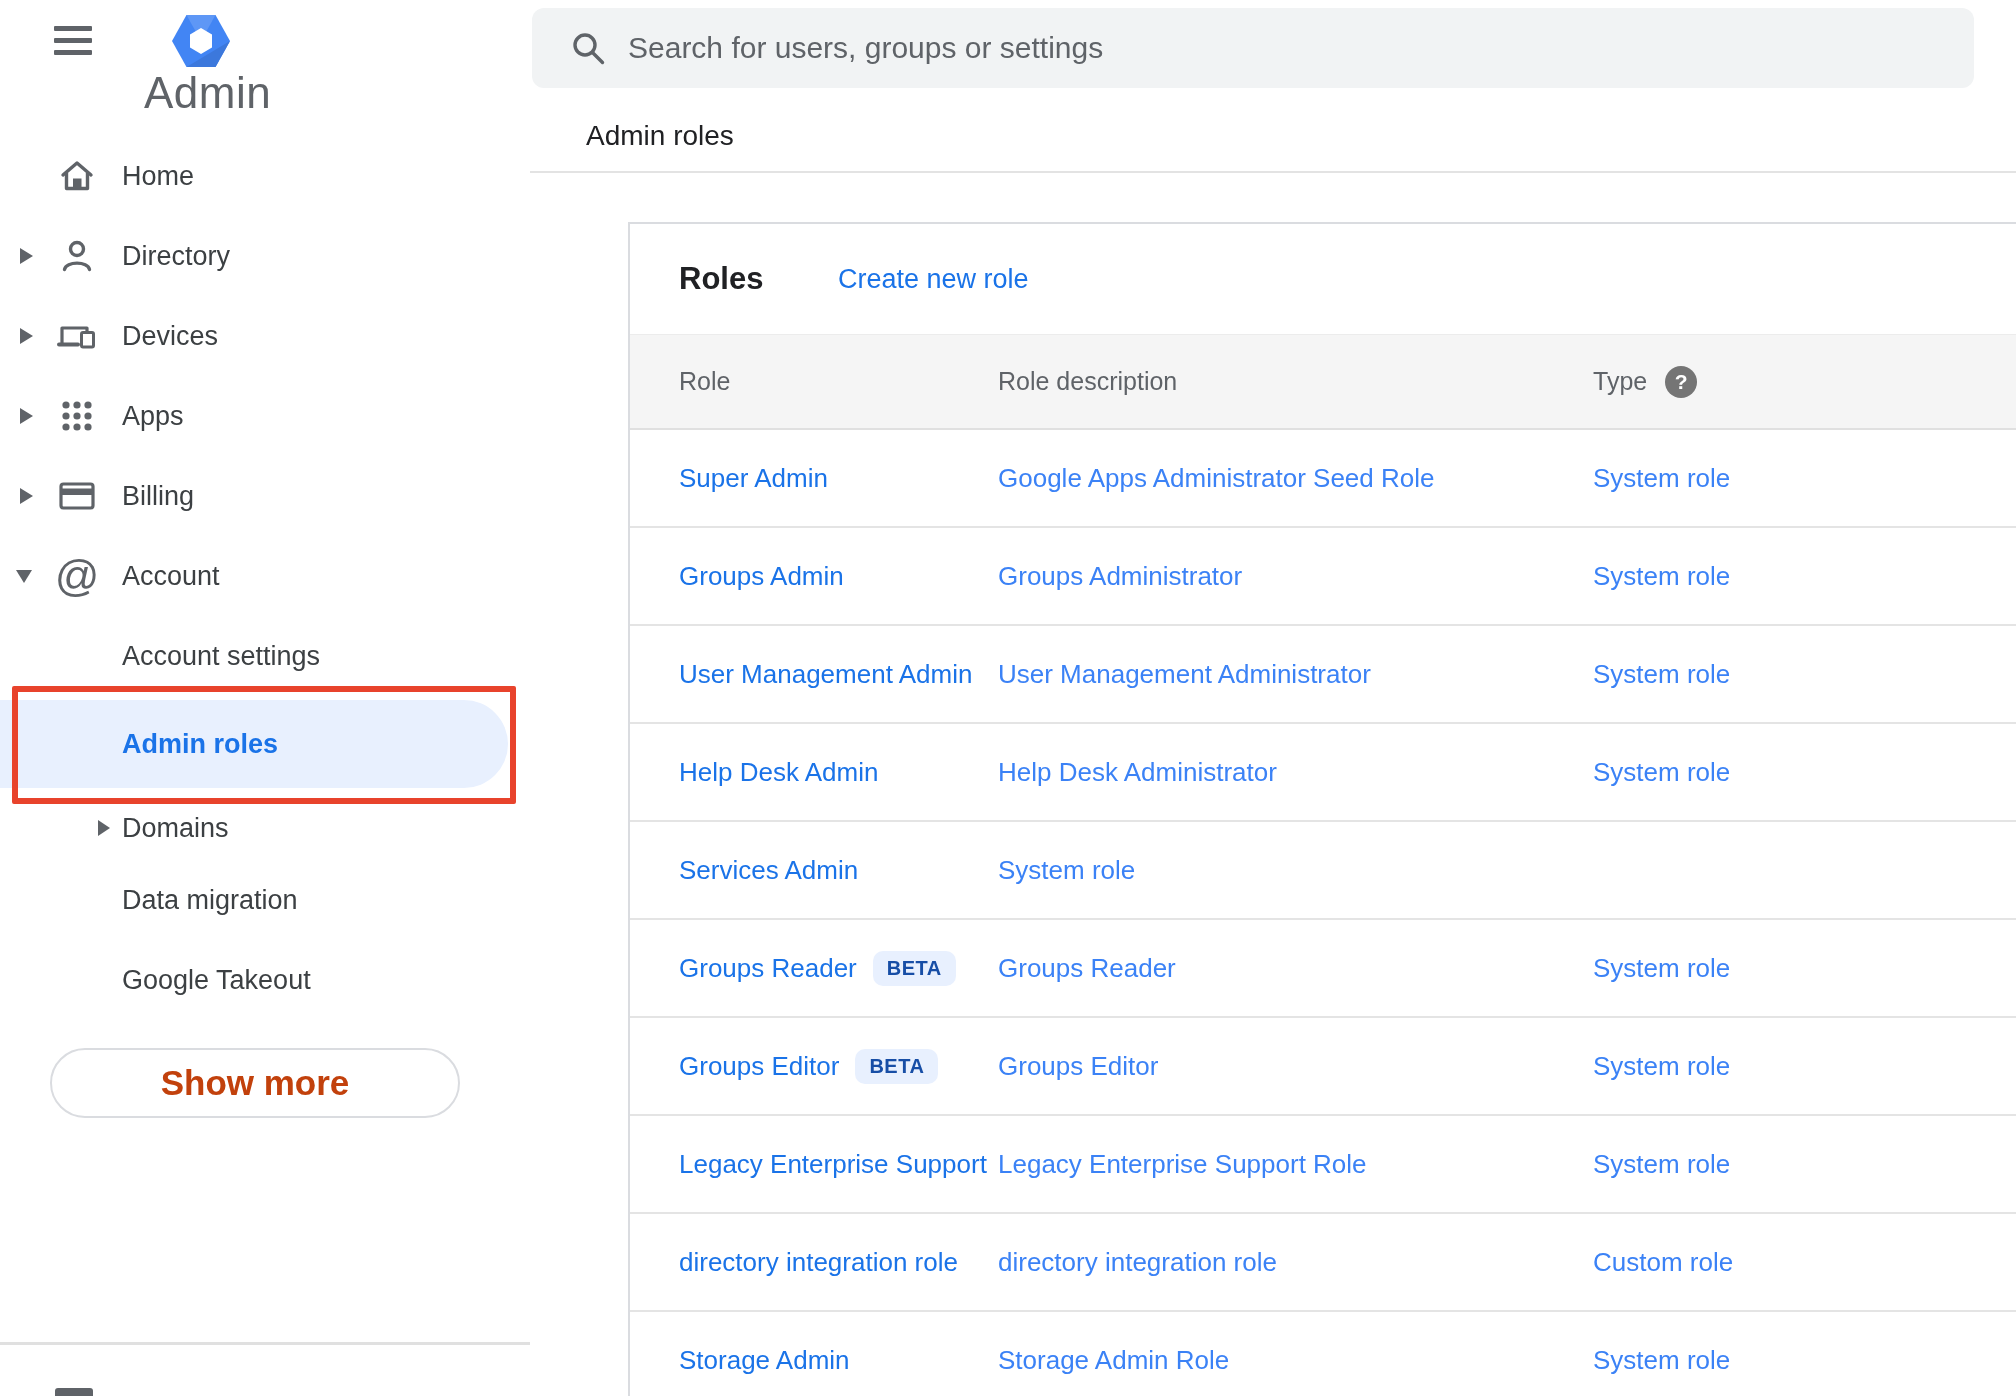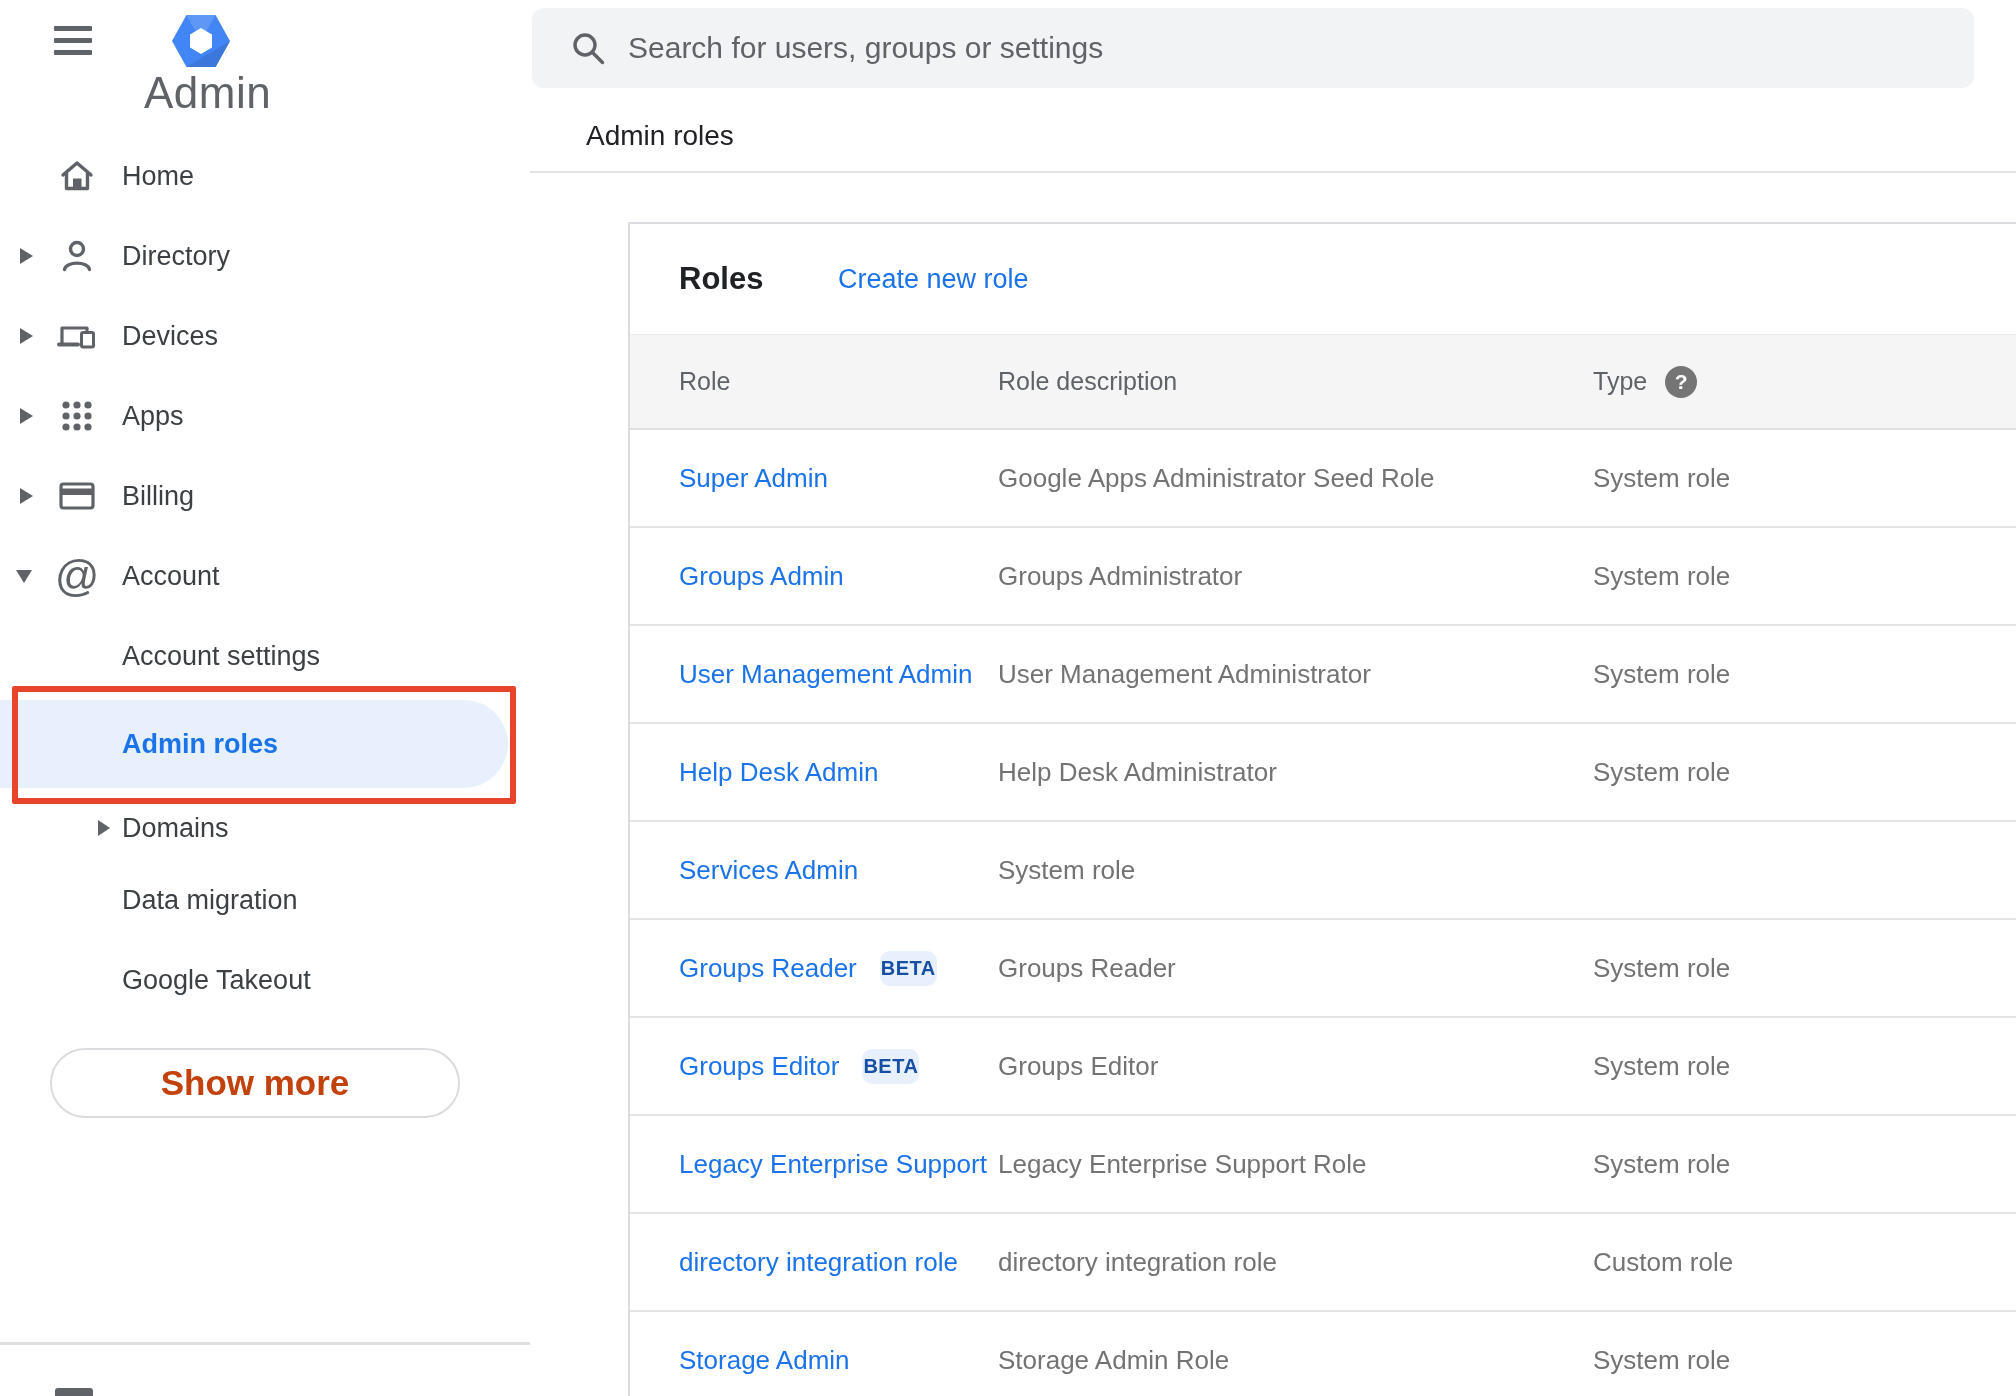--- a/index.html
+++ b/index.html
@@ -66,23 +66,23 @@
   .thead .cell { font-size:25px; color:#5f6368; }
   .c-role { flex:0 0 368px; padding-left:49px; display:flex; align-items:center; }
   .c-desc { flex:0 0 595px; }
   .c-type { flex:1; display:flex; align-items:center; }
   .help-circle { width:32px; height:32px; border-radius:50%; background:#757575; margin-left:18px;
                  display:flex; align-items:center; justify-content:center;
                  color:#fff; font-size:21px; font-weight:700; cursor:pointer; }
 
   .trow { height:98px; display:flex; align-items:center; border-bottom:2px solid #e4e4e4; }
   .role-link { font-size:26px; color:#1a73e8; text-decoration:none; cursor:pointer; }
-  .cell-text { font-size:26px; color:#737373; }
-  .beta { margin-left:23px; background:#e8f0fe; color:#174ea6; font-size:20px; font-weight:700;
-          letter-spacing:0.5px; padding:6px 1px; border-radius:10px; }
+  .cell-text { font-size:26px; color:#3b82f6; }
+  .beta { margin-left:16px; background:#e8f0fe; color:#174ea6; font-size:20px; font-weight:700;
+          letter-spacing:0.5px; padding:6px 14px; border-radius:10px; }
 </style>
 </head>
 <body>
 
 <div class="screen">
 
   <aside class="sidebar">
     <div class="sb-header">
       <div class="hamburger">
         <span></span>

